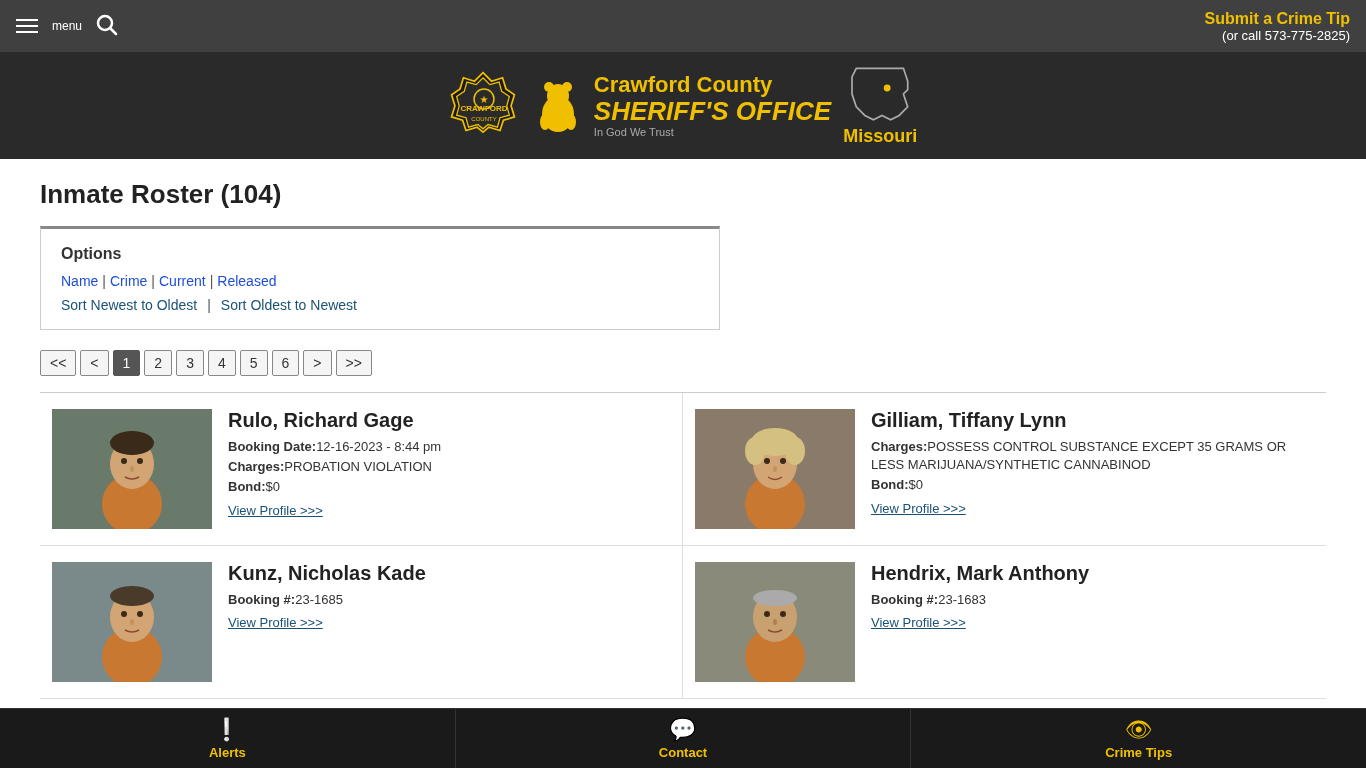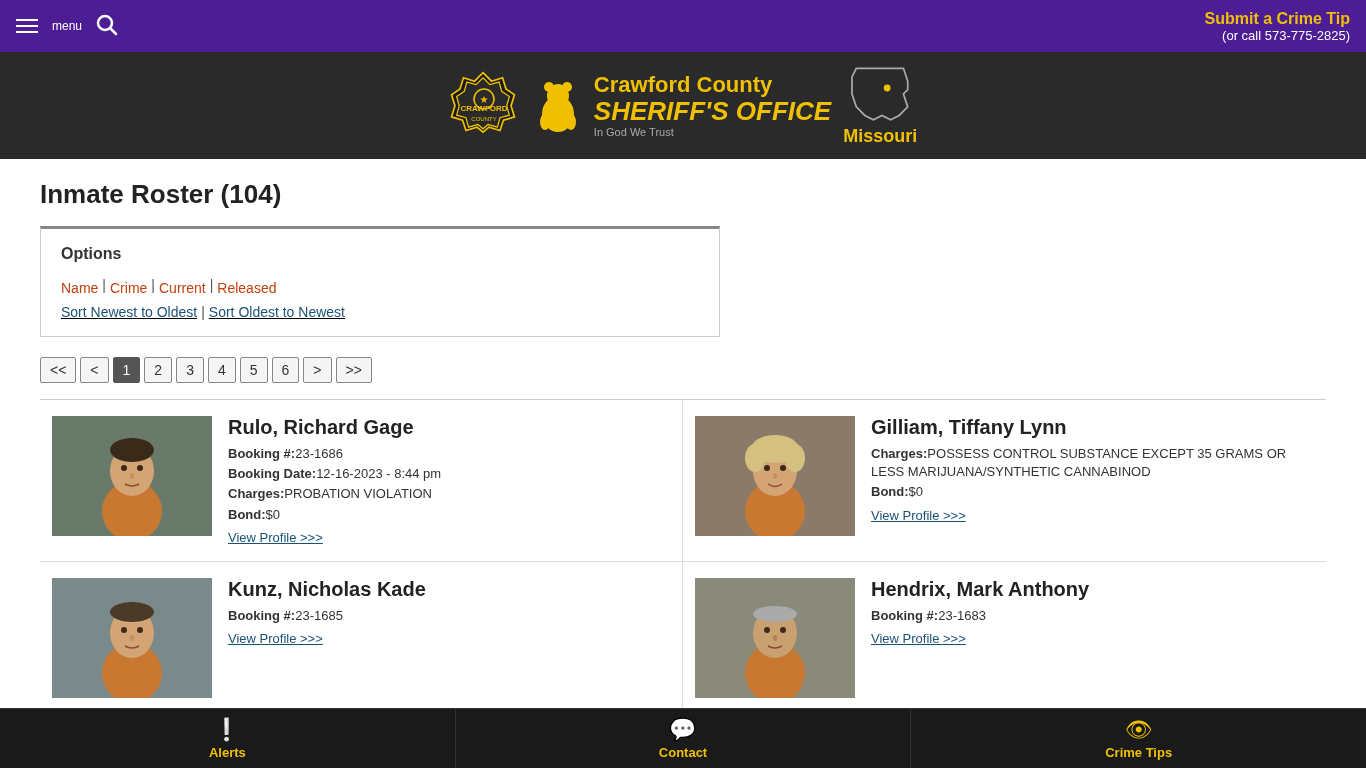--- a/index.html
+++ b/index.html
@@ -1,20 +1,20 @@
 <!DOCTYPE html>
 <html><head>
   <meta charset="utf-8">
   <style>
     * { margin: 0; padding: 0; box-sizing: border-box; }
     body { font-family: Arial, sans-serif; background: #fff; font-size: 14px; }
 
     
     .top-header {
-      background: #4c1d95;
+      background: #404040;
       color: #fff;
       display: flex;
       align-items: center;
       justify-content: space-between;
       padding: 23px 16px;
       height: 52px;
     }
     .top-header-left {
       display: flex;
       align-items: center;
@@ -130,34 +130,32 @@
       margin-bottom: 10px;
     }
     .options-links {
       display: flex;
       flex-wrap: wrap;
       gap: 4px;
       margin-bottom: 8px;
       align-items: center;
     }
     .options-links a {
-      color: #c2410c;
+      color: #1d4ed8;
       text-decoration: none;
       font-size: 14px;
-      margin-top: 7px;
     }
     .options-links span {
       color: #555;
     }
     .sort-links {
       display: flex;
       flex-wrap: wrap;
-      gap: 4px;
+      gap: 10px;
       align-items: flex-start;
-      text-decoration: underline;
     }
     .sort-links a {
       color: #1a5276;
       text-decoration: none;
       font-size: 14px;
     }
     .sort-links span { color: #555; }
 
     
     .pagination {
@@ -395,23 +393,20 @@
           <ellipse cx="88" cy="52" rx="3" ry="3" fill="#3a2a1a"></ellipse>
 
           <ellipse cx="80" cy="60" rx="2" ry="3" fill="#c49060"></ellipse>
 
           <path d="M 73 68 Q 80 72 87 68" stroke="#8a4a30" stroke-width="1.5" fill="none"></path>
         </svg>
       </div>
       <div class="inmate-info">
         <div class="inmate-name">Rulo, Richard Gage</div>
         <div class="inmate-detail">
-          <strong>Booking #:</strong>23-1686
-        </div>
-        <div class="inmate-detail">
           <strong>Booking Date:</strong>12-16-2023 - 8:44 pm
         </div>
         <div class="inmate-detail">
           <strong>Charges:</strong>PROBATION VIOLATION
         </div>
         <div class="inmate-detail">
           <strong>Bond:</strong>$0
         </div>
         <a class="view-profile-link">View Profile &gt;&gt;&gt;</a>
       </div>

